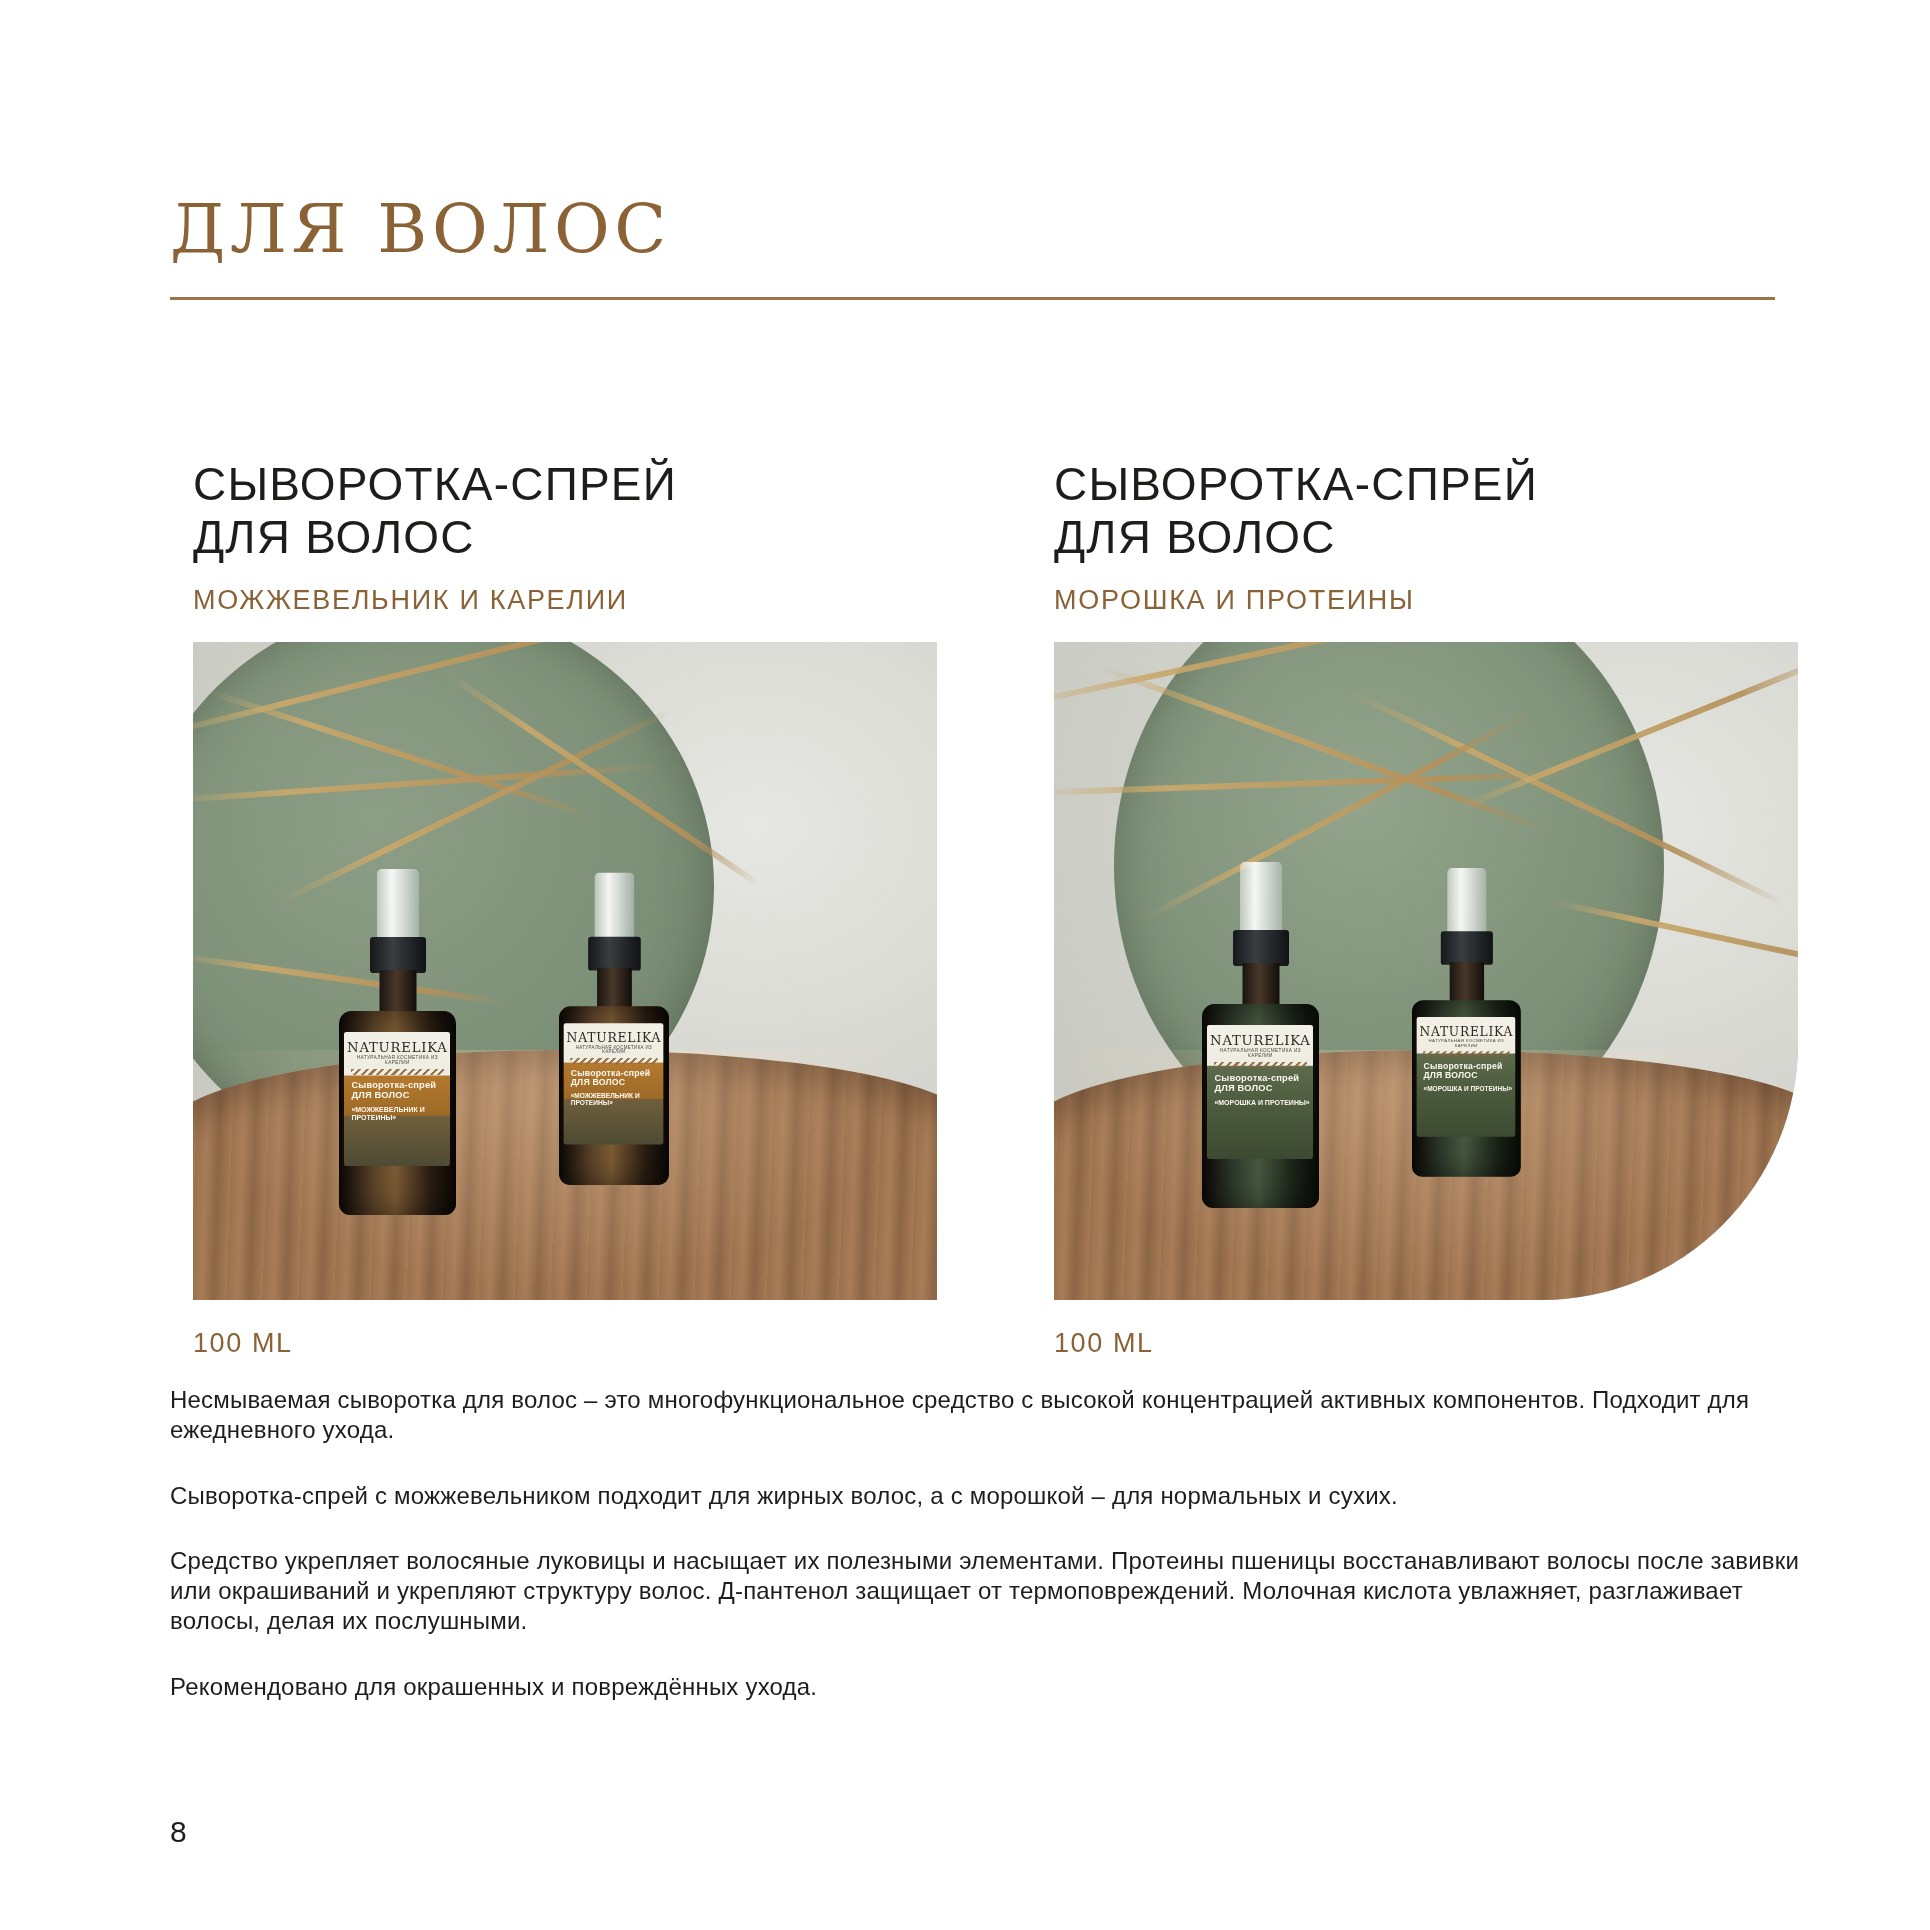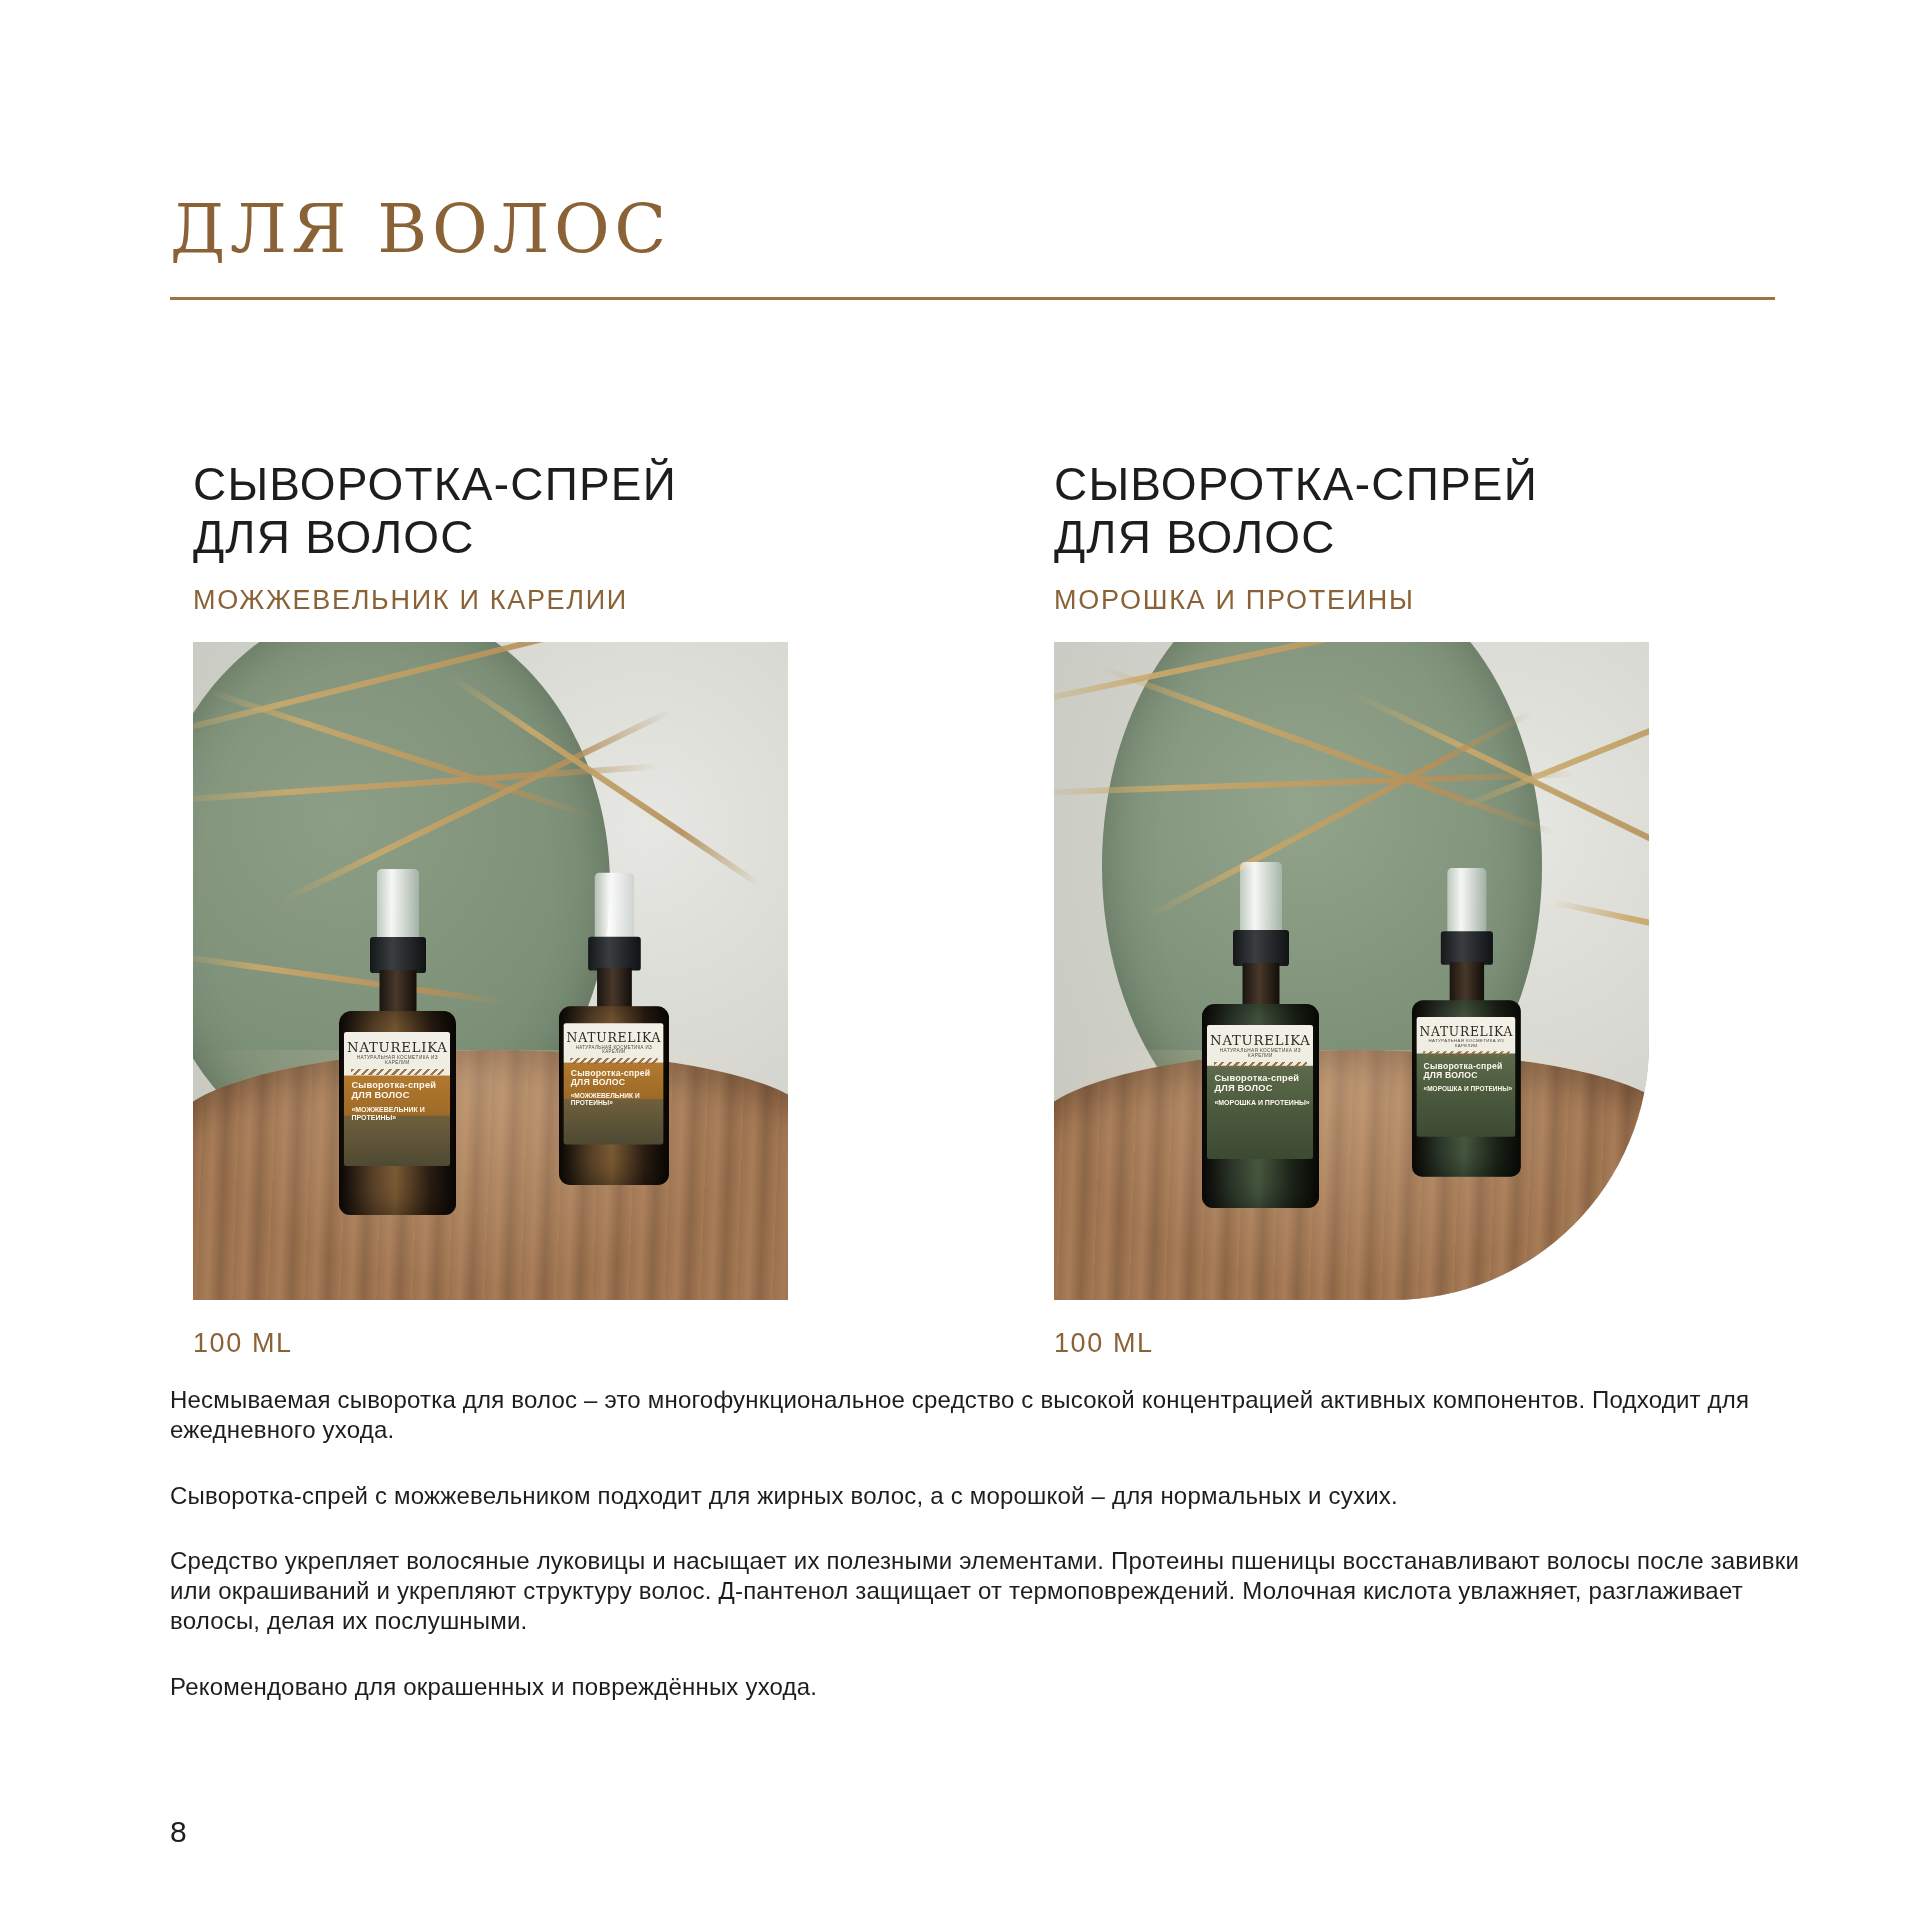--- a/index.html
+++ b/index.html
@@ -69,21 +69,21 @@
   }
   .product-subtitle {
     font-size: 27px;
     letter-spacing: 1.7px;
     color: #8a6236;
     margin: 0 0 26.5px 0;
     font-weight: 400;
   }
 
   .photo {
-    width: 595px;
+    width: 744px;
     height: 658px;
     position: relative;
     overflow: hidden;
     background: #b9bbb0;
   }
   .photo.rounded-br {
     border-bottom-right-radius: 257px;
   }
 
   

